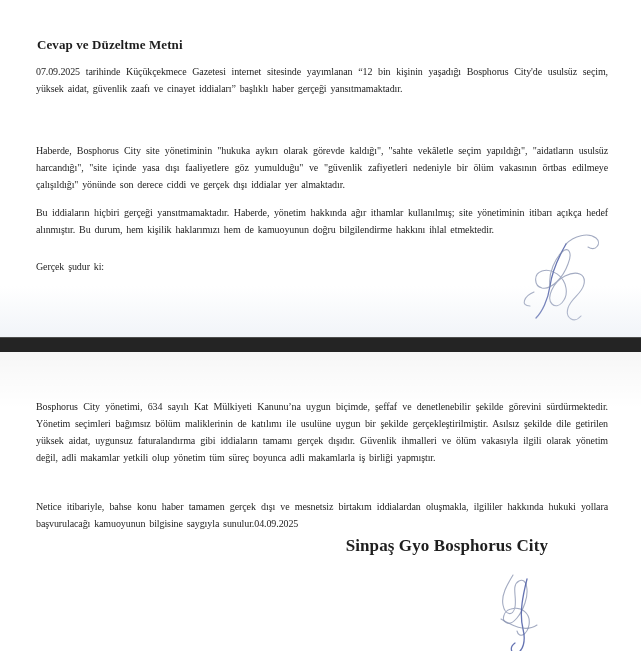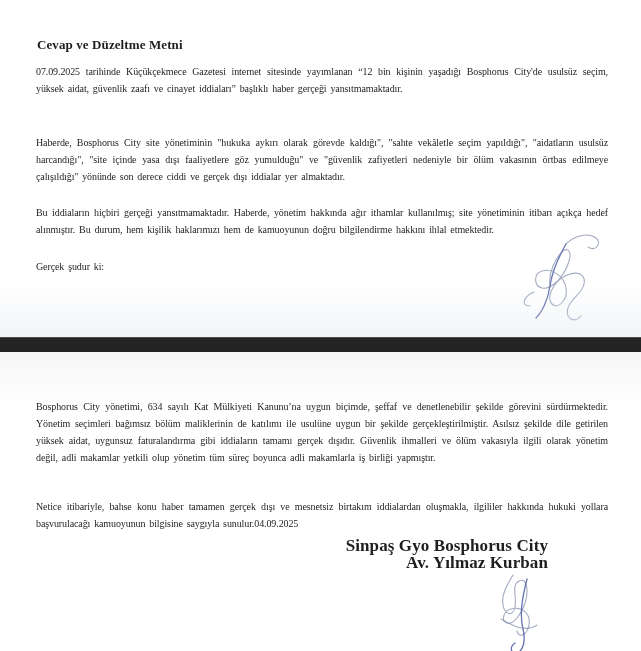--- a/index.html
+++ b/index.html
@@ -28,21 +28,21 @@
     left: 36px;
     width: 572px;
     font-size: 10px;
     line-height: 17px;
     letter-spacing: -0.1px;
     word-spacing: 1.5px;
     text-align: justify;
   }
   .para.short { text-align: left; }
   #p1 { top: 37px; }
-  #p2 { top: 108px; }
+  #p2 { top: 116px; }
   #p3 { top: 178px; }
   #p4 { top: 232px; }
   #p5 { top: 372px; }
   #p6 { top: 472px; }
 
   .tint-a {
     position: absolute; top: 260px; left: 0;
     width: 641px; height: 51px;
     background: linear-gradient(to bottom, rgba(221,228,239,0), rgba(221,228,239,0.4));
     pointer-events: none;
@@ -119,21 +119,20 @@
   <div class="separator-bar"></div>
   <div class="tint-a"></div>
   <div class="tint-b"></div>
 
   <div class="para" id="p5">Bosphorus City yönetimi, 634 sayılı Kat Mülkiyeti Kanunu’na uygun biçimde, şeffaf ve denetlenebilir şekilde görevini sürdürmektedir. Yönetim seçimleri bağımsız bölüm maliklerinin de katılımı ile usulüne uygun bir şekilde gerçekleştirilmiştir. Asılsız şekilde dile getirilen yüksek aidat, uygunsuz faturalandırma gibi iddiaların tamamı gerçek dışıdır. Güvenlik ihmalleri ve ölüm vakasıyla ilgili olarak yönetim değil, adli makamlar yetkili olup yönetim tüm süreç boyunca adli makamlarla iş birliği yapmıştır.</div>
 
   <div class="para" id="p6">Netice itibariyle, bahse konu haber tamamen gerçek dışı ve mesnetsiz birtakım iddialardan oluşmakla, ilgililer hakkında hukuki yollara başvurulacağı kamuoyunun bilgisine saygıyla sunulur.04.09.2025</div>
 
   <div class="sig-block">
     <div>Sinpaş Gyo Bosphorus City</div>
-    <div>Av. Yılmaz Kurban</div>
   </div>
 
   <svg class="signature-svg" id="sig-lower" width="80" height="88" viewBox="0 0 80 88">
     <path class="faint" d="M34,4 C28,14 22,24 24,34 C26,44 34,46 36,36 C38,26 32,14 40,10 C48,6 50,20 46,32 C42,44 34,54 28,52 C22,50 24,40 32,38 C42,35 52,42 50,54 C48,64 40,68 38,60"></path>
     <path d="M48,8 C44,24 40,42 44,58 C47,70 44,80 38,82 C32,84 30,76 36,72"></path>
     <path class="faint" d="M22,48 C32,54 46,62 58,54"></path>
     <circle cx="37" cy="82" r="1.3" fill="#4a5aa5" stroke="none"></circle>
   </svg>
 
   <div class="bottom-toolbar">

